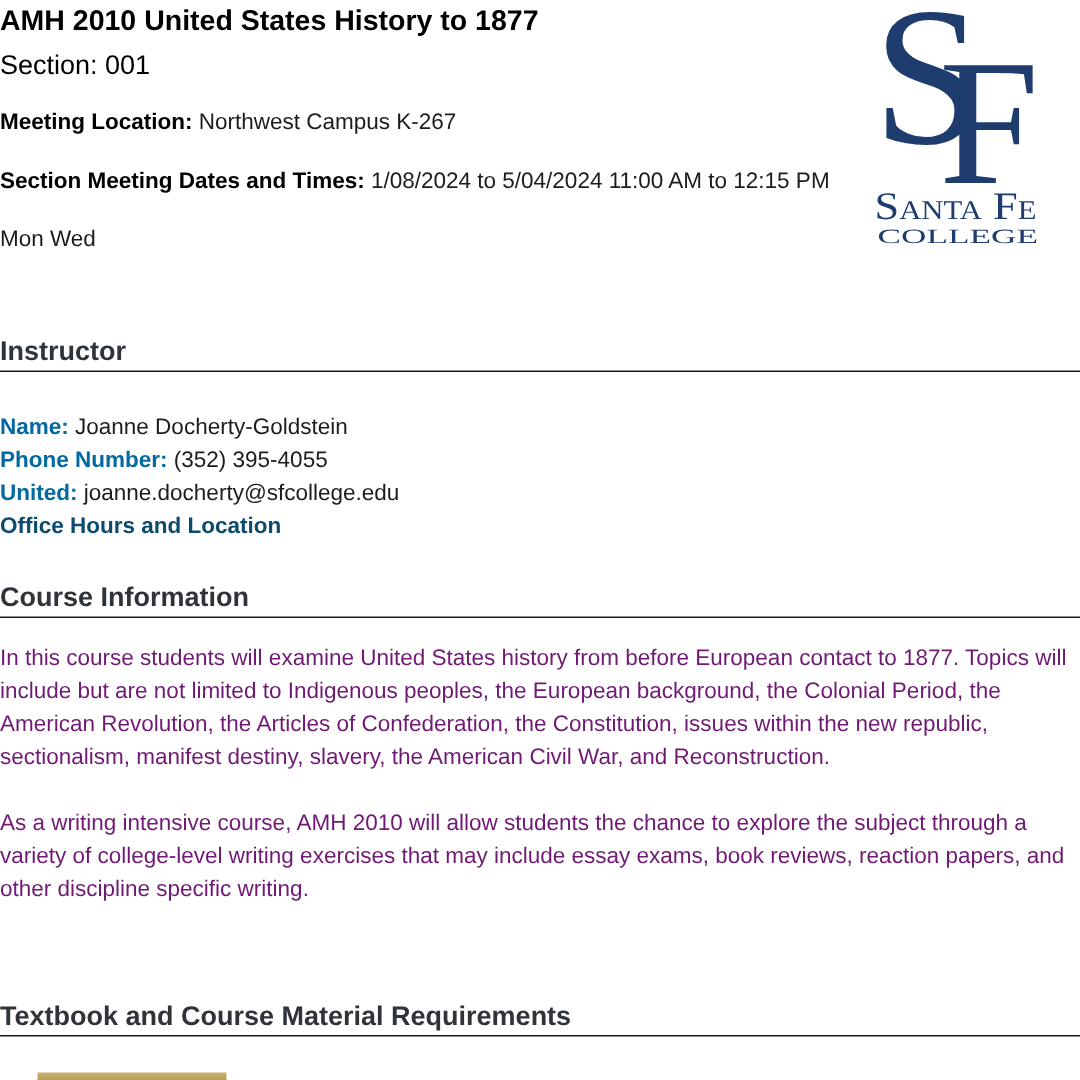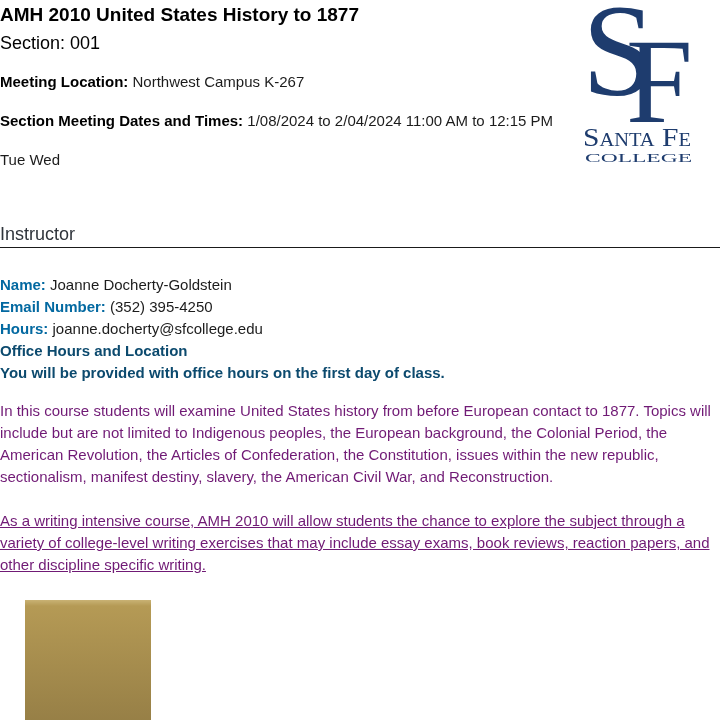--- a/index.html
+++ b/index.html
@@ -33,39 +33,39 @@
   }
   .logo svg { display: block; }
   .logo text { fill: #1e3c6e; font-family: "Liberation Serif", serif; }
   .logo .mono { font-size: 132px; }
   .logo .mono-f { font-size: 120px; }
   .logo .wordmark { font-size: 26px; font-variant: small-caps; }
   .logo .subword { font-size: 13.5px; text-transform: uppercase; }
 
   
   .section-heading {
-    font-size: 18px; font-weight: normal; line-height: 22px;
+    font-size: 18px; font-weight: bold; line-height: 22px;
     color: #2f343b; margin: 0; padding-bottom: 2px;
     border-bottom: 1px solid #1a1a1a;
   }
   .instructor-heading { margin-top: 52px; }
   .courseinfo-heading { margin-top: 25px; }
   .textbook-heading { margin-top: 62px; }
 
   .info-block { margin-top: 26px; }
   .info-line { font-size: 15px; line-height: 22px; color: #1c1c1c; }
   .info-line b { color: #0369a1; }
   .info-line.bold { font-weight: bold; color: #0c4a6e; }
 
   .body-para {
     font-size: 15px; line-height: 22px; color: #701a75;
     max-width: 712px; margin: 0;
   }
   .body-para.first { margin-top: 16px; }
-  .body-para.second { margin-top: 22px; text-decoration: underline; }
+  .body-para.second { margin-top: 22px; }
 
   
   .book-cover {
     margin: 24px 0 0 25px;
     width: 126px; height: 170px;
     background: linear-gradient(180deg, #c9b274 0%, #b59a55 6px, #8a7440 100%);
   }
 </style>
 </head>
 <body>
@@ -75,56 +75,57 @@
   <header>
     <h1 class="course-title">AMH 2010 United States History to 1877</h1>
     <h2 class="course-sub">Section: 001</h2>
 
     <div class="meta-line">
       <b>Meeting Location:</b>
       <span>Northwest Campus K-267</span>
     </div>
     <div class="meta-line">
       <b>Section Meeting Dates and Times:</b>
-      <span>1/08/2024 to 2/04/2024 11:00 AM to 12:15 PM</span>
+      <span>1/08/2024 to 5/04/2024 11:00 AM to 12:15 PM</span>
     </div>
-    <div class="meta-line">Tue Wed</div>
+    <div class="meta-line">Mon Wed</div>
 
     <div class="logo">
       <svg width="120" height="165" viewBox="0 0 120 165">
         <text class="mono" x="0" y="92">S</text>
         <text class="mono mono-f" x="44" y="119">F</text>
         <text class="wordmark" x="1" y="143" textLength="108" lengthAdjust="spacingAndGlyphs">Santa Fe</text>
         <text class="subword" x="3" y="159" textLength="107" lengthAdjust="spacingAndGlyphs">College</text>
       </svg>
     </div>
   </header>
 
   <section>
     <h2 class="section-heading instructor-heading">Instructor</h2>
     <div class="info-block">
       <div class="info-line">
         <b>Name:</b>
         <span>Joanne Docherty-Goldstein</span>
       </div>
       <div class="info-line">
-        <b>Email Number:</b>
-        <span>(352) 395-4250</span>
+        <b>Phone Number:</b>
+        <span>(352) 395-4055</span>
       </div>
       <div class="info-line">
-        <b>Hours:</b>
+        <b>United:</b>
         <span>joanne.docherty@sfcollege.edu</span>
       </div>
       <div class="info-line bold">Office Hours and Location</div>
-      <div class="info-line bold">You will be provided with office hours on the first day of class.</div>
     </div>
   </section>
 
   <section>
+    <h2 class="section-heading courseinfo-heading">Course Information</h2>
     <p class="body-para first">In this course students will examine United States history from before European contact to 1877. Topics will include but are not limited to Indigenous peoples, the European background, the Colonial Period, the American Revolution, the Articles of Confederation, the Constitution, issues within the new republic, sectionalism, manifest destiny, slavery, the American Civil War, and Reconstruction.</p>
     <p class="body-para second">As a writing intensive course, AMH 2010 will allow students the chance to explore the subject through a variety of college-level writing exercises that may include essay exams, book reviews, reaction papers, and other discipline specific writing.</p>
   </section>
 
   <section>
+    <h2 class="section-heading textbook-heading">Textbook and Course Material Requirements</h2>
     <div class="book-cover"></div>
   </section>
 
 </div>
 
 </body></html>

